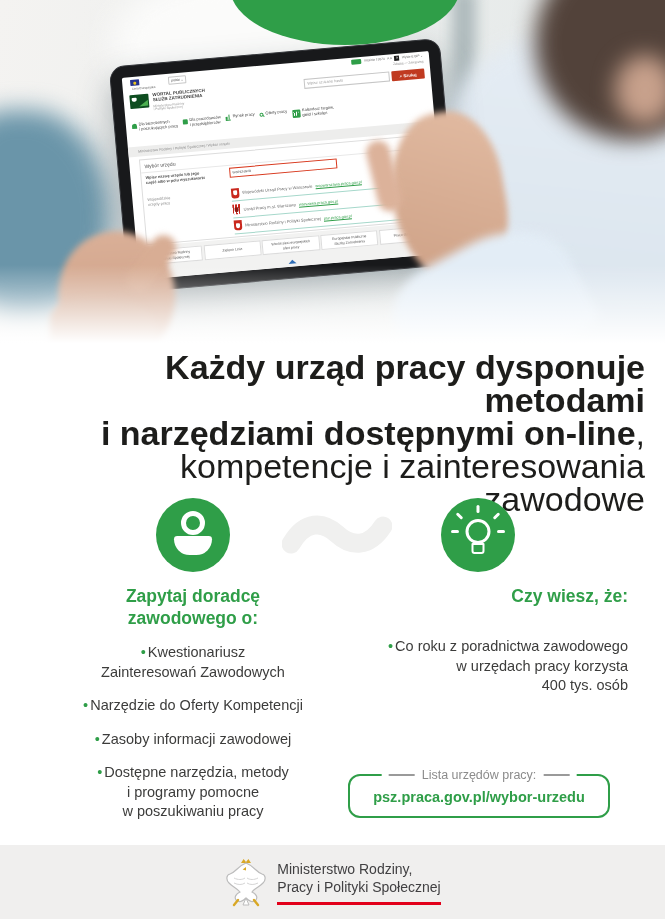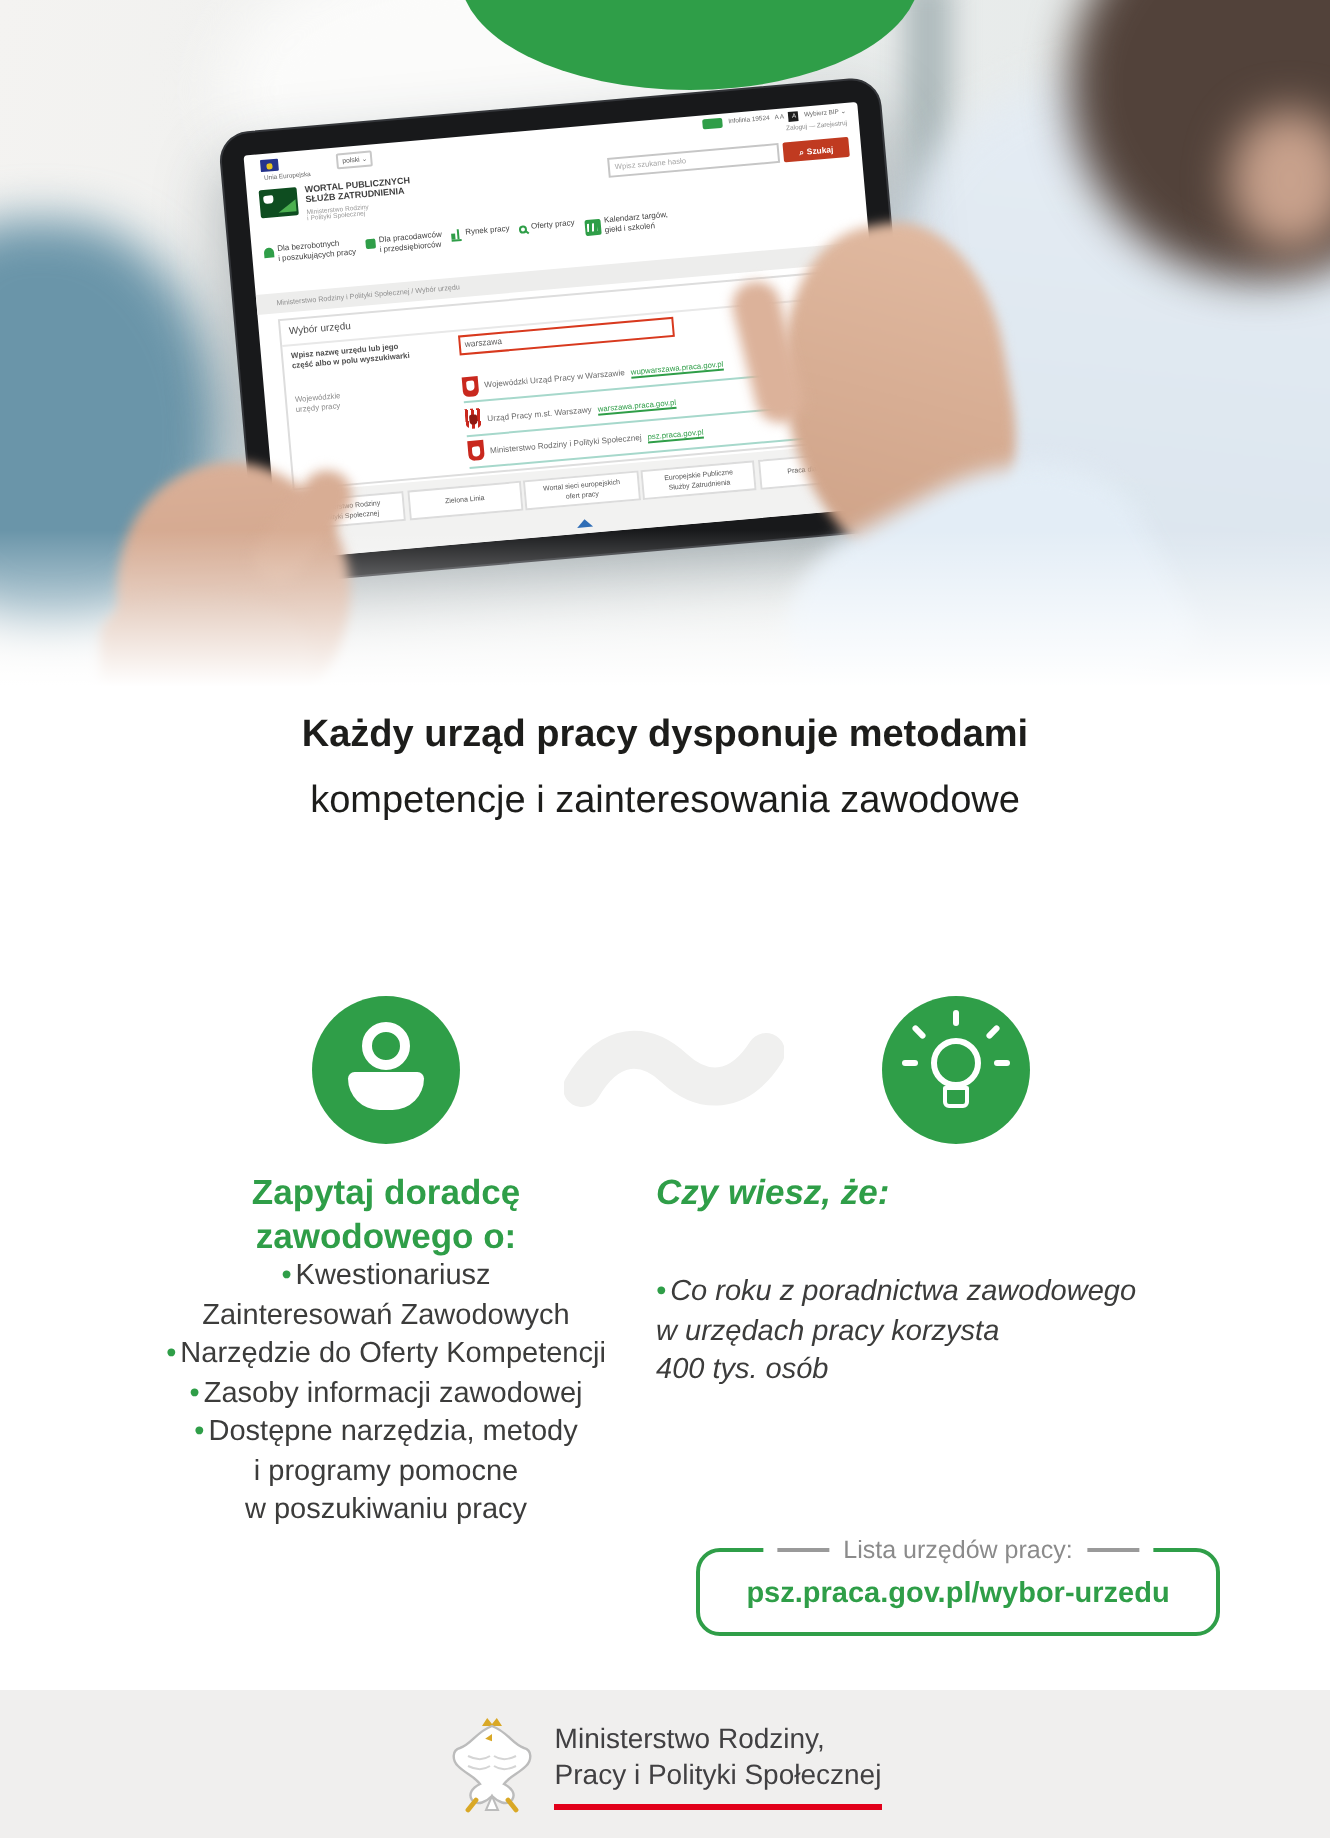--- a/index.html
+++ b/index.html
@@ -115,22 +115,22 @@
 
   .scr-bottom{position:absolute;left:0;right:0;bottom:0;height:33px;background:#f2f2f1;}
   .tabs{position:absolute;left:4px;right:4px;top:4px;display:flex;gap:1.5px;align-items:stretch;height:15px;}
   .t-arrow{font-size:7px;color:#777;line-height:15px;flex:none;}
   .tab{flex:1;background:#fff;border:.6px solid #dcdcdc;font-size:3.5px;line-height:4.2px;color:#555;
        display:flex;align-items:center;justify-content:center;text-align:center;white-space:pre-line;padding:1px;}
   .up-tri{position:absolute;left:50%;bottom:3px;transform:translateX(-50%);width:0;height:0;
           border-style:solid;border-width:0 4px 4px 4px;border-color:transparent transparent #2f6db6 transparent;}
 
   
-  .heading{position:absolute;left:20px;right:20px;top:351px;text-align:center;color:#1d1d1b;
-           font-size:19px;line-height:33px;}
+  .heading{position:absolute;left:20px;right:20px;top:351px;text-align:right;color:#1d1d1b;
+           font-size:34px;line-height:33px;}
   .heading b{font-weight:bold;}
   .pre{white-space:pre-line;}
 
   .circle{width:74px;height:74px;border-radius:50%;background:#2f9e48;margin:0 auto;position:relative;}
   .p-head{position:absolute;left:50%;top:13px;transform:translateX(-50%);width:14px;height:14px;
           border:5px solid #fff;border-radius:50%;}
   .p-body{position:absolute;left:50%;top:38px;transform:translateX(-50%);width:38px;height:19px;
           background:#fff;border-radius:4px 4px 19px 19px;}
   .bulb{position:absolute;left:50%;top:21px;transform:translateX(-50%);width:19px;height:19px;
         border:3.2px solid #fff;border-radius:50%;}
@@ -139,23 +139,23 @@
   .ray{position:absolute;background:#fff;border-radius:2px;}
   .ray-t{left:50%;top:7px;width:3px;height:8px;transform:translateX(-50%);}
   .ray-l{left:10px;top:32px;width:8px;height:3px;}
   .ray-r{right:10px;top:32px;width:8px;height:3px;}
   .ray-tl{left:17px;top:14px;width:3px;height:8px;transform:rotate(-45deg);}
   .ray-tr{right:17px;top:14px;width:3px;height:8px;transform:rotate(45deg);}
 
   .tilde{position:absolute;left:282px;top:508px;}
 
   .col-left{position:absolute;left:43px;top:498px;width:300px;text-align:center;}
-  .col-right{position:absolute;left:328px;top:498px;width:300px;text-align:left;font-style:italic;}
+  .col-right{position:absolute;left:328px;top:498px;width:300px;text-align:right;}
   .col-title{margin-top:13px;color:#2f9e48;font-weight:bold;font-size:17.5px;line-height:22px;white-space:pre-line;}
-  .item{font-size:14.5px;line-height:19.5px;color:#3c3c3b;}
+  .item{margin-top:14px;font-size:14.5px;line-height:19.5px;color:#3c3c3b;}
   .item .dot{color:#2f9e48;margin-right:2px;}
   .col-right .item{margin-top:30px;}
   .col-right .item:first-of-type{margin-top:27px;}
   .col-left .item:first-of-type{margin-top:23px;}
 
   .link-box{position:absolute;left:348px;top:774px;width:258px;height:40px;
             border:2px solid #2f9e48;border-radius:12px;background:#fff;}
   .link-label{position:absolute;left:50%;top:-8px;transform:translateX(-50%);background:#fff;
               padding:0 7px;color:#8b8b8b;font-size:12.5px;white-space:nowrap;
               display:flex;align-items:center;gap:7px;}
@@ -319,20 +319,21 @@
     <div class="hand h-rthumb"></div>
     <div class="hand h-rcuff"></div>
 
     <div class="photo-fade"></div>
   </div>
 
   <div class="green-dome"></div>
 
   <div class="heading">
     <div><b>Każdy urząd pracy dysponuje metodami</b></div>
+    <div><b>i narzędziami dostępnymi on-line</b><span>,</span></div>
     <div>kompetencje i zainteresowania zawodowe</div>
   </div>
 
   <svg class="tilde" width="110" height="52" viewBox="0 0 110 52">
     <path d="M9 36 C 23 12 41 13 55 26 C 69 39 87 40 101 18" stroke="#f0f0ef" stroke-width="19" fill="none" stroke-linecap="round"></path>
   </svg>
 
   <div class="col-left">
     <div class="circle">
       <div class="p-head"></div>

